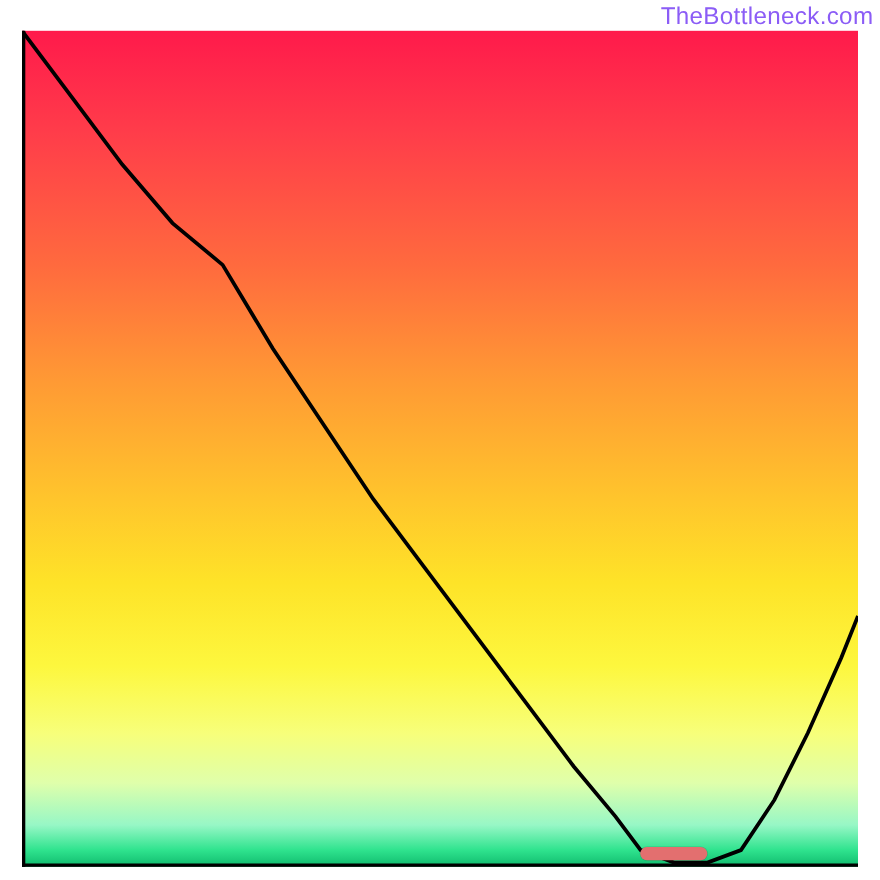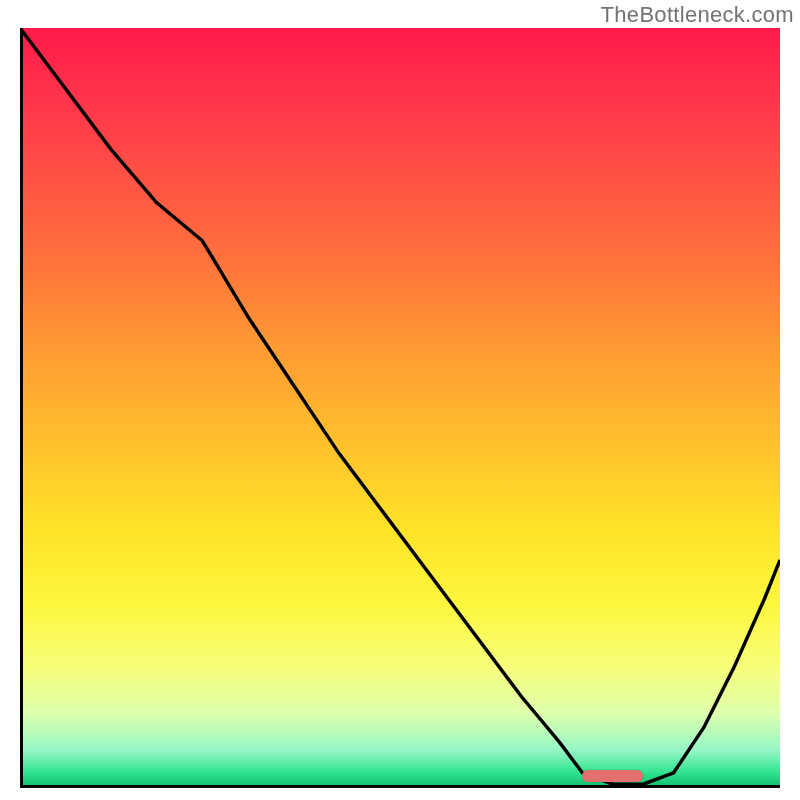--- a/index.html
+++ b/index.html
@@ -14,21 +14,21 @@
     position: relative;
     width: 800px;
     height: 800px;
   }
   .watermark {
     position: absolute;
     top: 2px;
     right: 6px;
     font-size: 22px;
     font-weight: 500;
-    color: #737373;
+    color: #8b5cf6;
     letter-spacing: 0.3px;
   }
   .plot {
     position: absolute;
     left: 20px;
     top: 28px;
     width: 760px;
     height: 760px;
   }
   .gradient {

